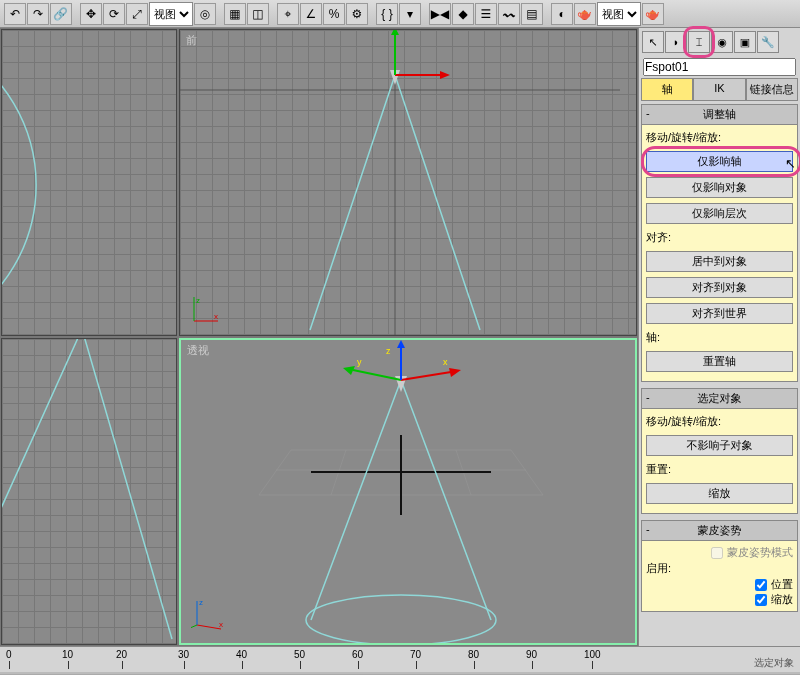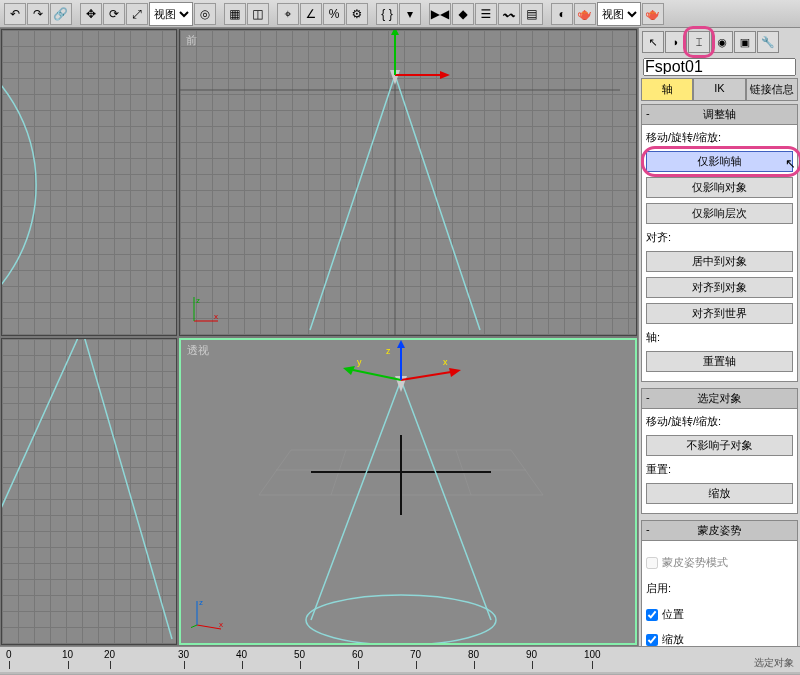--- a/index.html
+++ b/index.html
@@ -16,36 +16,36 @@
   .vp-label { position: absolute; top: 3px; left: 6px; color: #ccc; font-size: 11px; z-index: 5; }
   .grid-bg { position: absolute; inset: 0; background-image: linear-gradient(#777 1px, transparent 1px), linear-gradient(90deg, #777 1px, transparent 1px); background-size: 16px 16px; }
   .axis { position: absolute; bottom: 10px; left: 10px; z-index: 6; }
   
   .side { width: 162px; background: #d4d4d4; border-left: 1px solid #888; display: flex; flex-direction: column; }
   .cmd-tabs { display: flex; gap: 1px; padding: 3px; }
   .cmd-tab { width: 22px; height: 22px; border: 1px solid #888; background: #ddd; display: flex; align-items: center; justify-content: center; cursor: pointer; }
   .hl-ring { position: relative; }
   .hl-ring::after { content:''; position:absolute; top:-5px; left:-5px; right:-5px; bottom:-5px; border:3px solid #e0458c; border-radius:10px; pointer-events:none; }
   
-  .name-input { margin: 2px 4px; height: 18px; font-size: 16px; }
+  .name-input { margin: 2px 4px; height: 18px; font-size: 12px; }
   .type-tabs { display: flex; margin: 0 2px; }
   .type-tab { flex: 1; text-align: center; padding: 3px 0; border: 1px solid #888; background: #ccc; cursor: pointer; }
   .type-tab.active { background: #ffea7a; }
   
   .rollout { margin: 3px 2px; border: 1px solid #888; }
   .roll-head { background: #c4c4c4; padding: 2px 4px; text-align: center; border-bottom: 1px solid #888; cursor: pointer; position: relative; }
   .roll-head .exp { position: absolute; left: 4px; }
-  .roll-body { padding: 4px; background: #ffffff; }
+  .roll-body { padding: 4px; background: #fef9c3; }
   .sub-lbl { font-size: 11px; padding: 1px 0; }
   .btn { display: block; width: 100%; padding: 2px 0; margin: 5px 0; background: #ddd; border: 1px solid #888; text-align: center; cursor: pointer; }
   .btn.sel { background: #c8d4ff; border-color: #4060c0; }
   .btn.sel-ring { position: relative; }
   .btn.sel-ring::before { content:''; position:absolute; top:-6px; left:-6px; right:-10px; bottom:-6px; border:3px solid #e0458c; border-radius:14px; pointer-events:none; }
   .cursor-ptr { position:absolute; right:-4px; top:4px; font-size:13px; color:#000; }
-  .chk { display: flex; align-items: center; gap: 4px; margin: 10px 0; }
+  .chk { display: flex; align-items: center; gap: 4px; margin: 0 0; justify-content: flex-end; }
   .chk input { width: 12px; height: 12px; }
   
   .ruler { height: 26px; background: #d4d4d4; border-top: 1px solid #888; display: flex; align-items: center; position: relative; overflow: hidden; padding-left: 6px; }
   .tick { position: absolute; top: 2px; font-size: 10px; }
   .tick::before { content:''; position:absolute; left:50%; top:12px; width:1px; height:8px; background:#333; }
   .status { height: 2px; background: #bbb; }
 </style>
 </head>
 <body>
 
@@ -228,21 +228,21 @@
             <span>缩放</span>
           </label>
       </div>
     </div>
   </div>
 </div>
 
 <div class="ruler">
   <span class="tick" style="left:6px">0</span>
   <span class="tick" style="left:62px">10</span>
-  <span class="tick" style="left:104px">20</span>
+  <span class="tick" style="left:116px">20</span>
   <span class="tick" style="left:178px">30</span>
   <span class="tick" style="left:236px">40</span>
   <span class="tick" style="left:294px">50</span>
   <span class="tick" style="left:352px">60</span>
   <span class="tick" style="left:410px">70</span>
   <span class="tick" style="left:468px">80</span>
   <span class="tick" style="left:526px">90</span>
   <span class="tick" style="left:584px">100</span>
   <span style="position:absolute; right:6px; bottom:2px; font-size:10px; color:#555">选定对象</span>
 </div>

